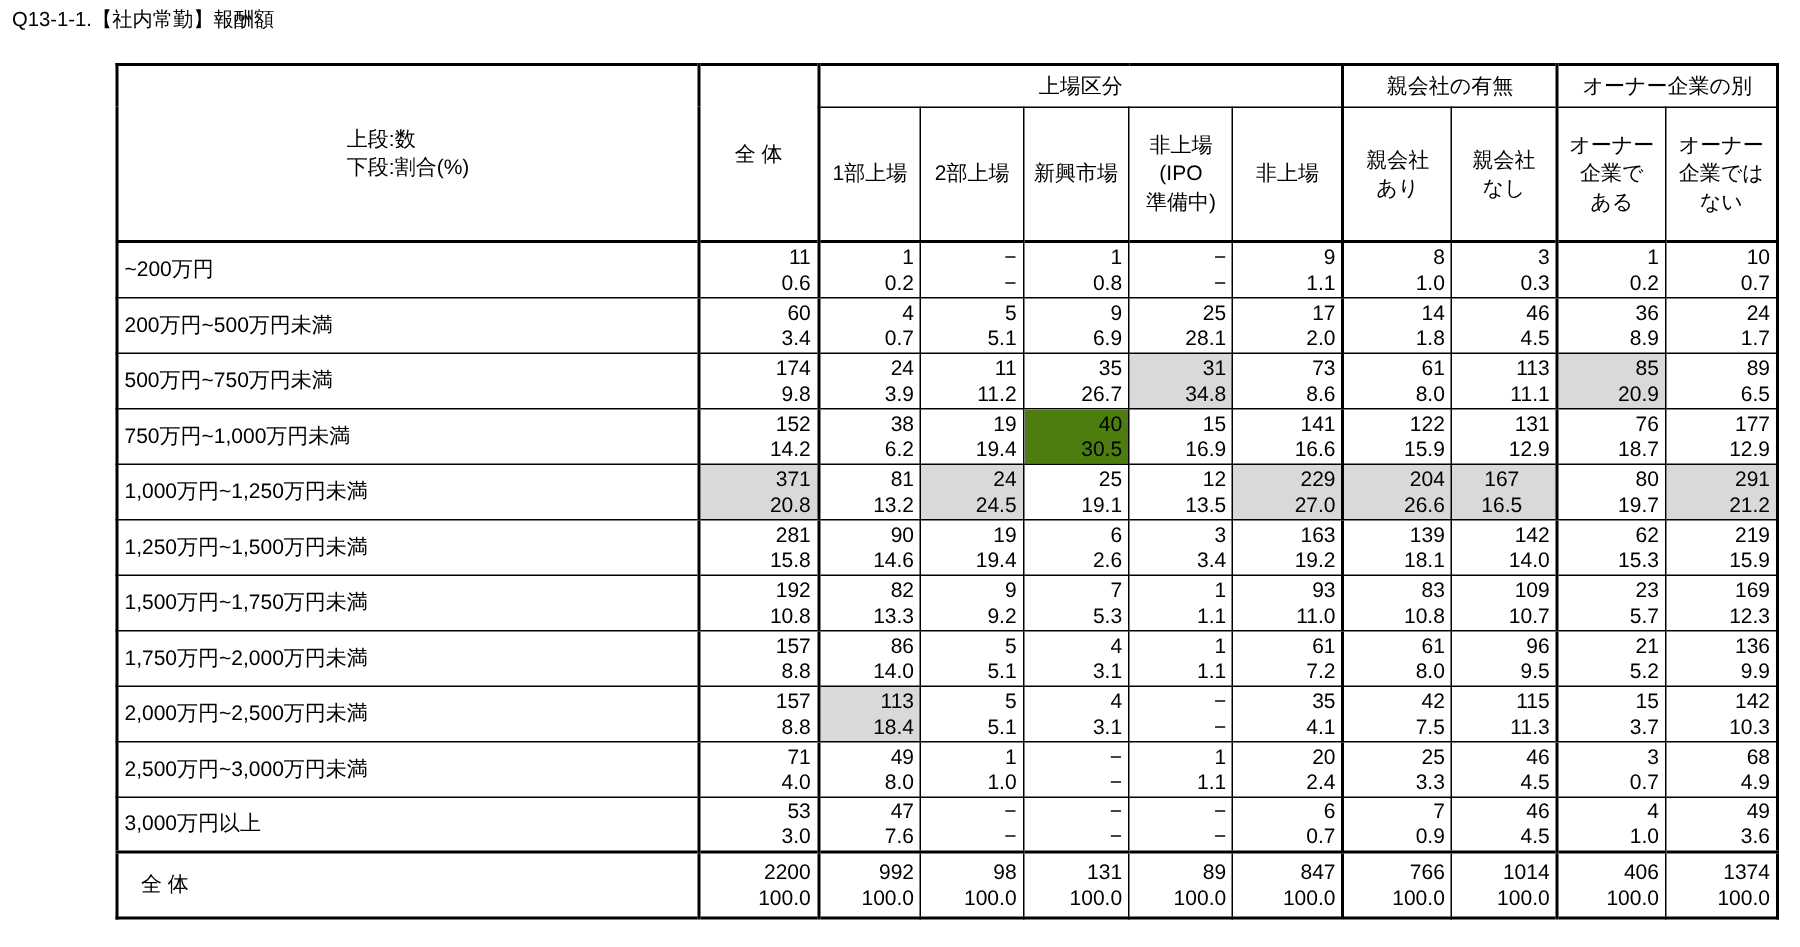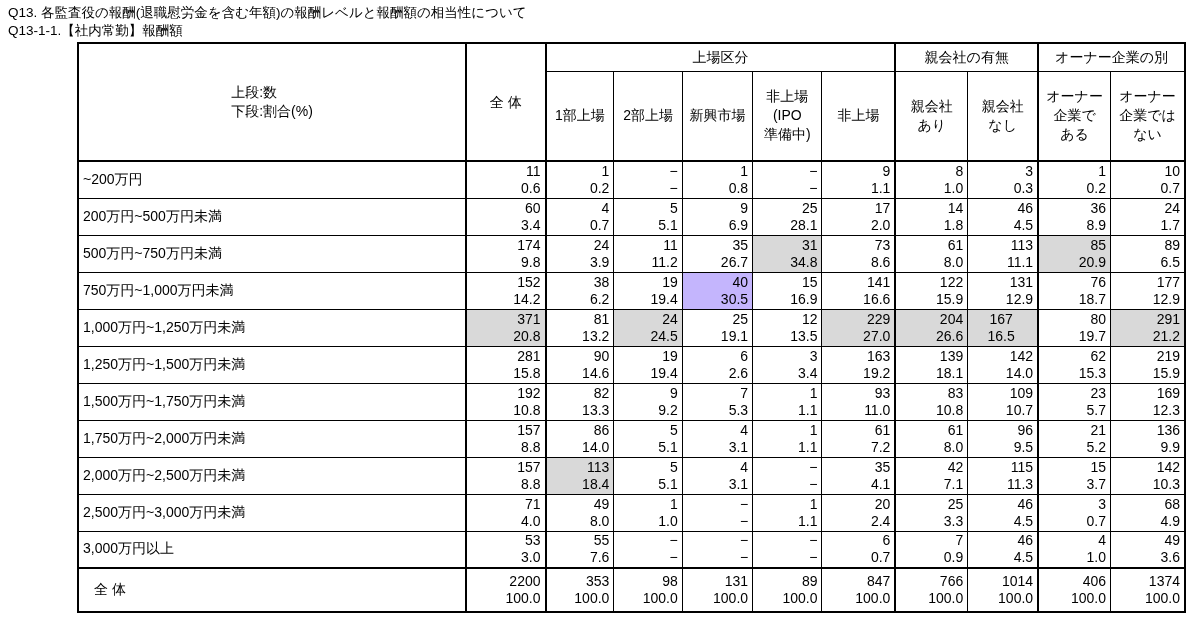--- a/index.html
+++ b/index.html
@@ -31,21 +31,20 @@
   .bl2 { border-left:2px solid #000 !important; }
   .br2 { border-right:2px solid #000 !important; }
   tr.total-row { height:44px; }
   tr.total-row th, tr.total-row td { border-top:2px solid #000; }
   tr.total-row th.rlabel { padding-left:15px; }
 </style>
 </head>
 <body>
 
 <div class="titles">
-  <div>Q13. 各監査役の報酬(退職慰労金を含む年額)の報酬レベルと報酬額の相当性について</div>
   <div>Q13-1-1.【社内常勤】報酬額</div>
 </div>
 
 <table class="survey">
   <colgroup>
     <col style="width:386px">
     <col style="width:79px">
     <col style="width:68px">
       <col style="width:68px">
       <col style="width:70px">
@@ -213,21 +212,21 @@
           <div class="pct">14.2</div>
         </td>
         <td>
           <div class="cnt">38</div>
           <div class="pct">6.2</div>
         </td>
         <td>
           <div class="cnt">19</div>
           <div class="pct">19.4</div>
         </td>
-        <td style="background: #c4b5fd;">
+        <td style="background: #4d7c0f;">
           <div class="cnt">40</div>
           <div class="pct">30.5</div>
         </td>
         <td>
           <div class="cnt">15</div>
           <div class="pct">16.9</div>
         </td>
         <td>
           <div class="cnt">141</div>
           <div class="pct">16.6</div>
@@ -442,21 +441,21 @@
         <td>
           <div class="cnt">−</div>
           <div class="pct">−</div>
         </td>
         <td>
           <div class="cnt">35</div>
           <div class="pct">4.1</div>
         </td>
         <td class="bl2">
           <div class="cnt">42</div>
-          <div class="pct">7.1</div>
+          <div class="pct">7.5</div>
         </td>
         <td>
           <div class="cnt">115</div>
           <div class="pct">11.3</div>
         </td>
         <td class="bl2">
           <div class="cnt">15</div>
           <div class="pct">3.7</div>
         </td>
         <td>
@@ -507,21 +506,21 @@
           <div class="pct">4.9</div>
         </td>
       </tr>
       <tr>
         <th class="rlabel">3,000万円以上</th>
         <td class="bl2 br2">
           <div class="cnt">53</div>
           <div class="pct">3.0</div>
         </td>
         <td>
-          <div class="cnt">55</div>
+          <div class="cnt">47</div>
           <div class="pct">7.6</div>
         </td>
         <td>
           <div class="cnt">−</div>
           <div class="pct">−</div>
         </td>
         <td>
           <div class="cnt">−</div>
           <div class="pct">−</div>
         </td>
@@ -550,21 +549,21 @@
           <div class="pct">3.6</div>
         </td>
       </tr>
       <tr class="total-row">
         <th class="rlabel">全 体</th>
         <td class="bl2 br2">
           <div class="cnt">2200</div>
           <div class="pct">100.0</div>
         </td>
         <td>
-          <div class="cnt">353</div>
+          <div class="cnt">992</div>
           <div class="pct">100.0</div>
         </td>
         <td>
           <div class="cnt">98</div>
           <div class="pct">100.0</div>
         </td>
         <td>
           <div class="cnt">131</div>
           <div class="pct">100.0</div>
         </td>

